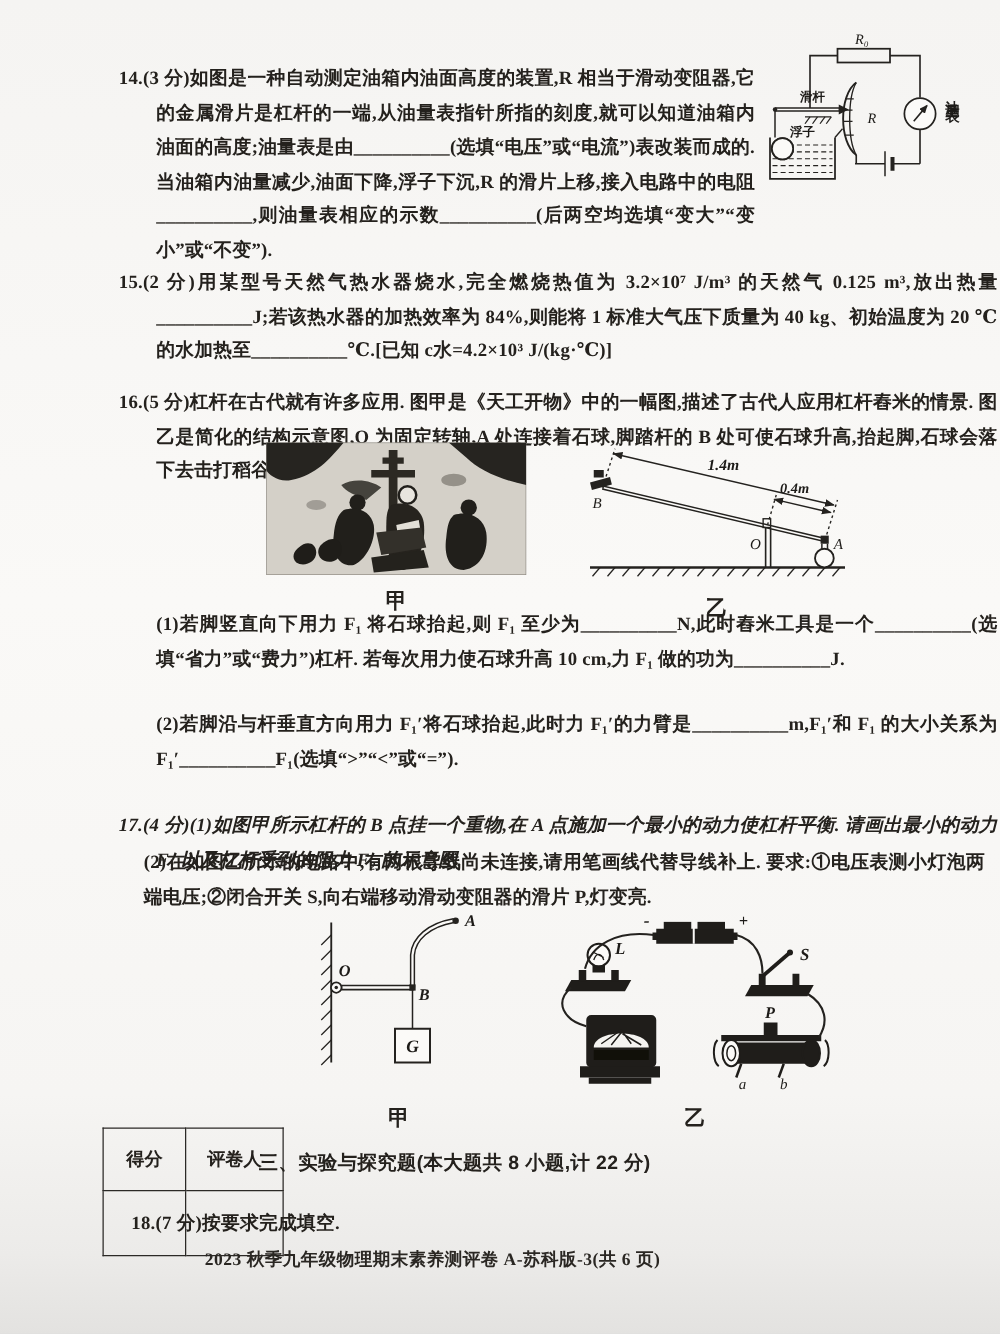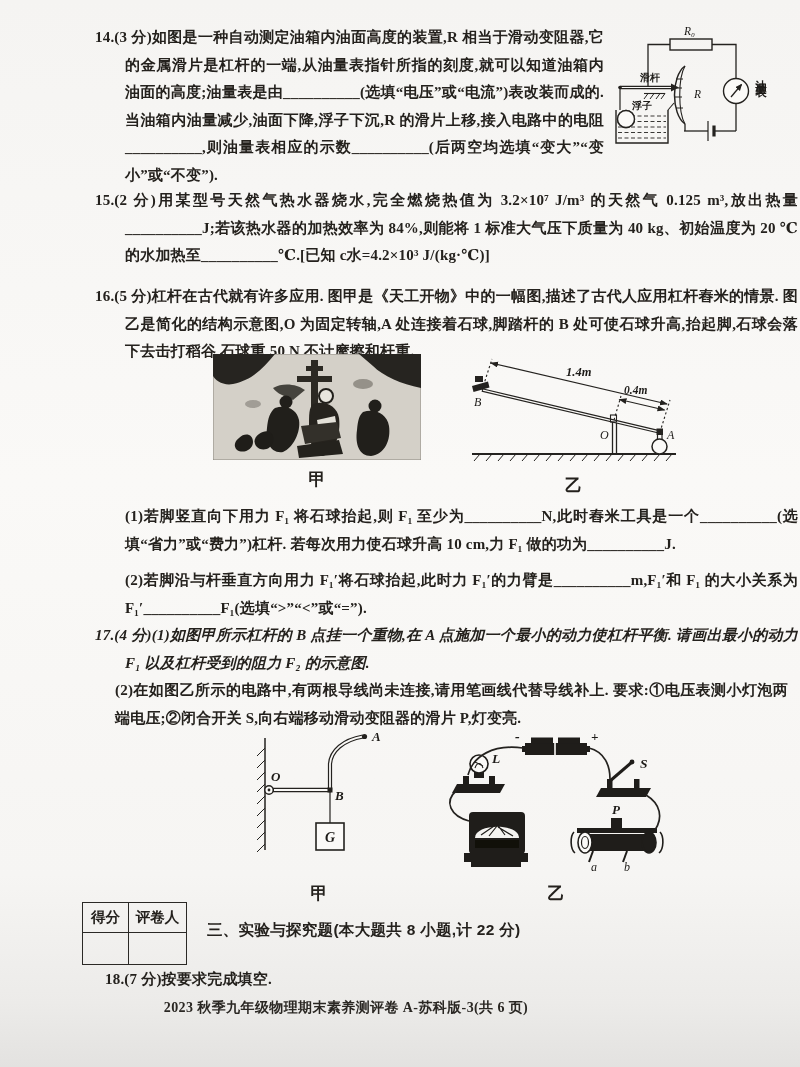--- a/index.html
+++ b/index.html
@@ -11,41 +11,41 @@
   .sheet{
     position:relative;width:800px;height:1067px;overflow:hidden;
     background:linear-gradient(180deg,#f5f4f2 0%,#faf9f7 45%,#f6f5f3 82%,#ecebe9 94%,#e3e2e0 100%);
     color:#24211d;
   }
   .blk{position:absolute;}
   .para{
     font-size:15px;line-height:27.5px;text-align:justify;
     font-weight:600;letter-spacing:.2px;
   }
-  .hang{padding-left:30px;text-indent:-30px;}
+  .hang{padding-left:30px;text-indent:-30px;margin-top:26px;}
   .ind{margin-left:30px;}
   .figwrap{position:relative;}
   .figlabel{
     text-align:center;font-size:17px;font-weight:700;margin-top:4px;
     font-family:"Liberation Sans","DejaVu Sans",sans-serif;
   }
   .ink{stroke:#24221f;fill:none;}
   .paper{stroke:#faf9f7;fill:none;}
   .svgvar{font-style:italic;font-family:"Liberation Serif","DejaVu Serif",serif;fill:#1d1b18;}
   .svgcjk{font-family:"Liberation Sans","DejaVu Sans",sans-serif;font-weight:700;fill:#1d1b18;}
   .vlabel{
     position:absolute;writing-mode:vertical-rl;letter-spacing:3px;
     font-size:11.5px;font-weight:700;color:#1d1b18;
     font-family:"Liberation Sans","DejaVu Sans",sans-serif;
   }
   
   .score-table{border-collapse:collapse;}
   .score-table td{
     border:1.7px solid #2b2926;text-align:center;vertical-align:middle;
-    font-size:14.5px;font-weight:700;padding:0;
+    font-size:14.5px;font-weight:700;padding:10px;
     font-family:Liberation Mono, monospace;
   }
   .score-table .c1{width:45px;}
   .score-table .c2{width:57px;}
   .score-table .hrow td{height:29px;}
   .score-table .brow td{height:31px;}
   .sec-title{
     font-size:15.5px;font-weight:800;letter-spacing:.3px;
     font-family:"Liberation Sans","DejaVu Sans",sans-serif;
   }
@@ -215,21 +215,21 @@
         <text x="158" y="40" class="svgvar" font-size="11.5" font-style="normal" font-weight="bold">0.4m</text>
 
         <text x="8" y="52" class="svgvar" font-size="12">B</text>
         <text x="134" y="85" class="svgvar" font-size="12">O</text>
         <text x="201" y="85" class="svgvar" font-size="12">A</text>
       </svg>
       <div class="figlabel">乙</div>
     </div>
   </div>
 
-  <div class="blk para ind" style="left:95px;top:487px;width:673px;margin-top:16px;">(1)若脚竖直向下用力 F₁ 将石球抬起,则 F₁ 至少为__________N,此时舂米工具是一个__________(选填“省力”或“费力”)杠杆. 若每次用力使石球升高 10 cm,力 F₁ 做的功为__________J.</div>
+  <div class="blk para ind" style="left:95px;top:487px;width:673px;">(1)若脚竖直向下用力 F₁ 将石球抬起,则 F₁ 至少为__________N,此时舂米工具是一个__________(选填“省力”或“费力”)杠杆. 若每次用力使石球升高 10 cm,力 F₁ 做的功为__________J.</div>
   <div class="blk para ind" style="left:95px;top:567px;width:673px;">(2)若脚沿与杆垂直方向用力 F₁′将石球抬起,此时力 F₁′的力臂是__________m,F₁′和 F₁ 的大小关系为 F₁′__________F₁(选填“&gt;”“&lt;”或“=”).</div>
 
   <div class="blk para hang" style="left:95px;top:622px;width:673px;font-style:italic;">17.(4 分)(1)如图甲所示杠杆的 B 点挂一个重物,在 A 点施加一个最小的动力使杠杆平衡. 请画出最小的动力 F₁ 以及杠杆受到的阻力 F₂ 的示意图.</div>
   <div class="blk para ind" style="left:95px;top:677px;width:673px;margin-left:20px;">(2)在如图乙所示的电路中,有两根导线尚未连接,请用笔画线代替导线补上. 要求:①电压表测小灯泡两端电压;②闭合开关 S,向右端移动滑动变阻器的滑片 P,灯变亮.</div>
 
   <div class="blk" style="left:95px;top:722px;width:673px;display:flex;gap:28px;padding-left:140px;box-sizing:border-box;align-items:flex-end;">
     <div class="figwrap">
       <svg width="168" height="148" viewBox="0 0 168 148">
 
         <line x1="30" y1="12" x2="30" y2="124" class="ink" stroke-width="1.5"></line>

